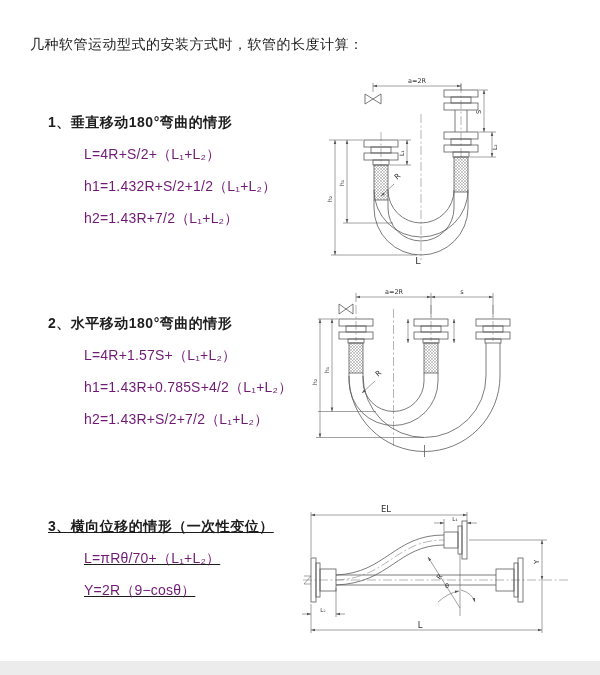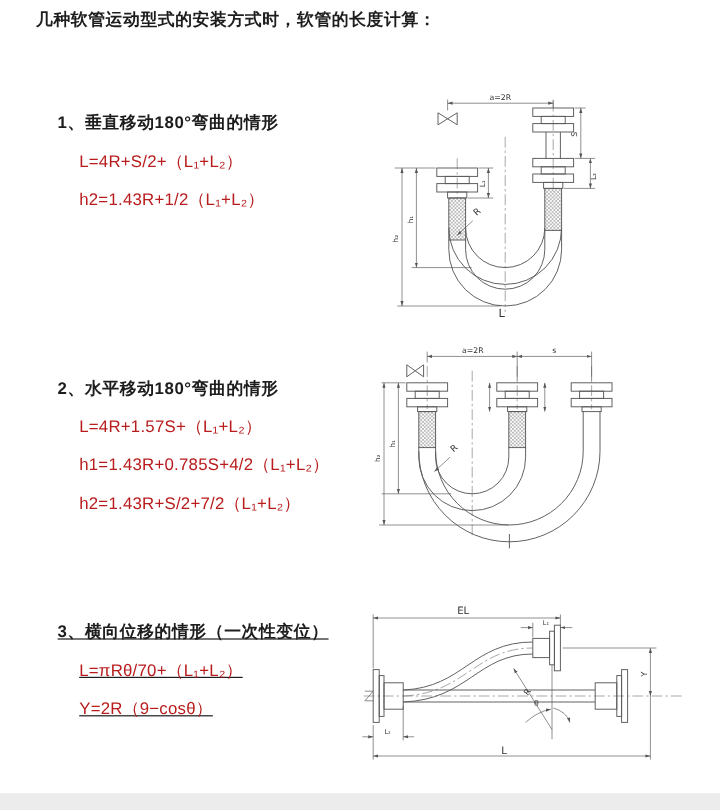--- a/index.html
+++ b/index.html
@@ -1,39 +1,40 @@
 <!DOCTYPE html>
 <html><head>
 <meta charset="utf-8">
 <style>
   html,body{margin:0;padding:0;}
   body{width:600px;height:675px;background:#fff;position:relative;overflow:hidden;
        font-family:"Liberation Sans","DejaVu Sans",sans-serif;color:#1d1d1d;}
-  .title{position:absolute;left:30px;top:8px;font-size:14px;font-weight:bold;letter-spacing:.5px;}
+  .title{position:absolute;left:30px;top:36px;font-size:14px;font-weight:normal;letter-spacing:.5px;}
   .sec{position:absolute;left:48px;}
-  #sec1{top:94px;} #sec2{top:315px;} #sec3{top:518px;text-decoration:underline;}
+  #sec1{top:114px;} #sec2{top:315px;} #sec3{top:518px;text-decoration:underline;}
   .heading{font-size:14px;font-weight:bold;height:17px;letter-spacing:.5px;}
-  .formula{font-size:14px;height:17px;margin:15px 0 0 18px;letter-spacing:.2px;color:#b91c1c;}
+  .formula{font-size:14px;height:17px;margin:15px 0 0 36px;letter-spacing:.2px;color:#701a75;}
   svg{position:absolute;}
   #d1{left:303px;top:70px;} #d2{left:306px;top:281px;} #d3{left:298px;top:502px;}
   .dw{stroke:#5b5b5b;fill:none;stroke-width:.8;}
   .dm{stroke:#555;fill:none;stroke-width:.55;}
   .cl{stroke:#7a7a7a;fill:none;stroke-width:.55;stroke-dasharray:9 2.5 2 2.5;}
   svg text{font-family:"DejaVu Sans","Liberation Sans",sans-serif;fill:#333;}
   .footer-strip{position:absolute;left:0;right:0;bottom:0;height:14px;background:#ececec;}
 </style>
 </head>
 <body>
 
 <div class="title">几种软管运动型式的安装方式时，软管的长度计算：</div>
 
 <div class="sec" id="sec1">
   <div class="heading">1、垂直移动180°弯曲的情形</div>
   <div class="formula">L=4R+S/2+（L₁+L₂）</div>
-  <div class="formula">h2=1.43R+1/2（L₁+L₂）</div>
+  <div class="formula">h1=1.432R+S/2+1/2（L₁+L₂）</div>
+  <div class="formula">h2=1.43R+7/2（L₁+L₂）</div>
 </div>
 
 <div class="sec" id="sec2">
   <div class="heading">2、水平移动180°弯曲的情形</div>
   <div class="formula">L=4R+1.57S+（L₁+L₂）</div>
   <div class="formula">h1=1.43R+0.785S+4/2（L₁+L₂）</div>
   <div class="formula">h2=1.43R+S/2+7/2（L₁+L₂）</div>
 </div>
 
 <div class="sec" id="sec3">

